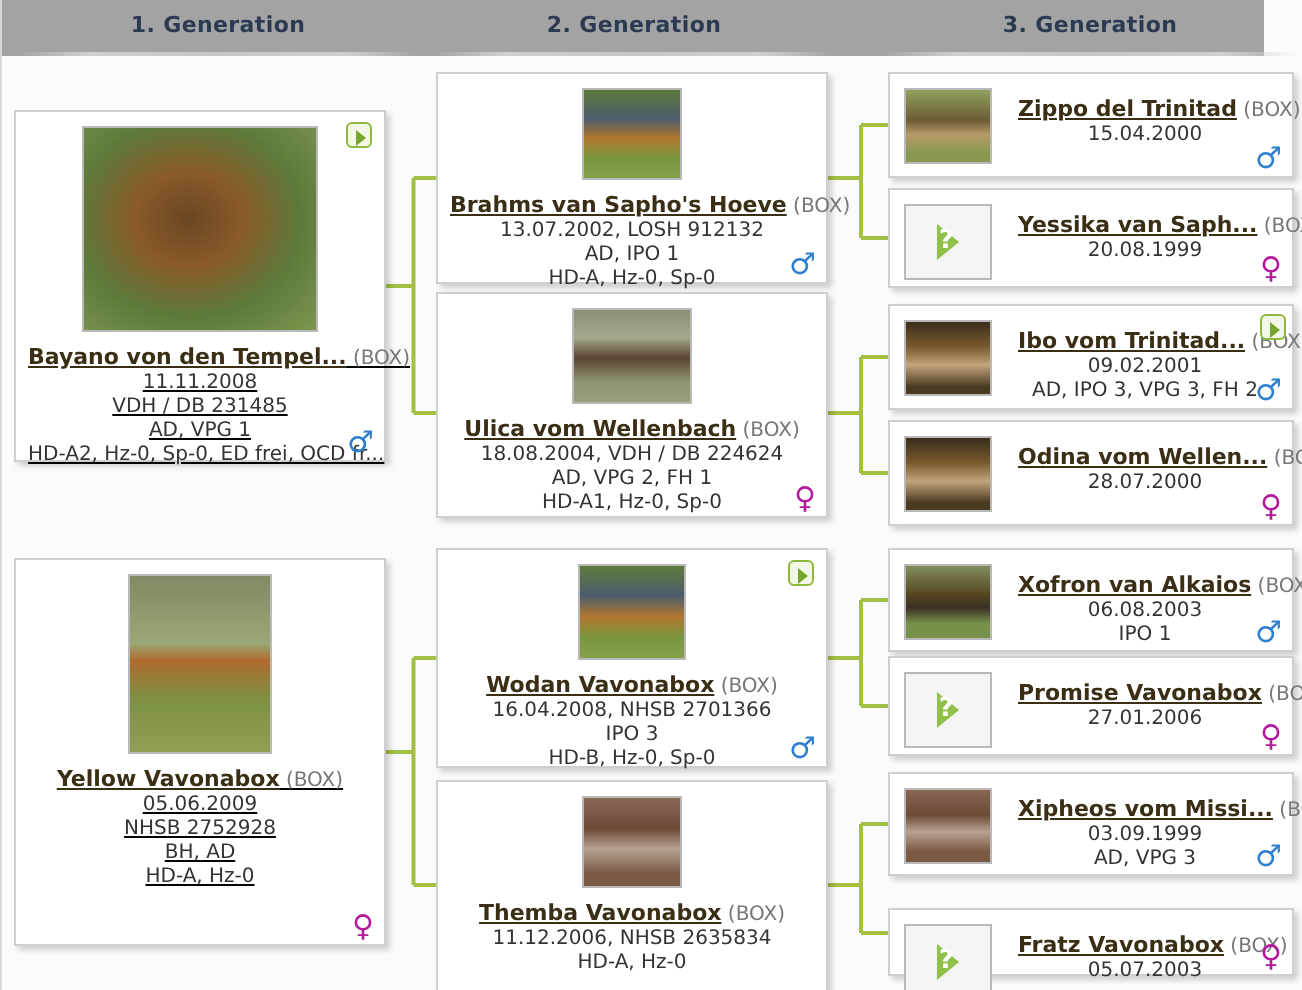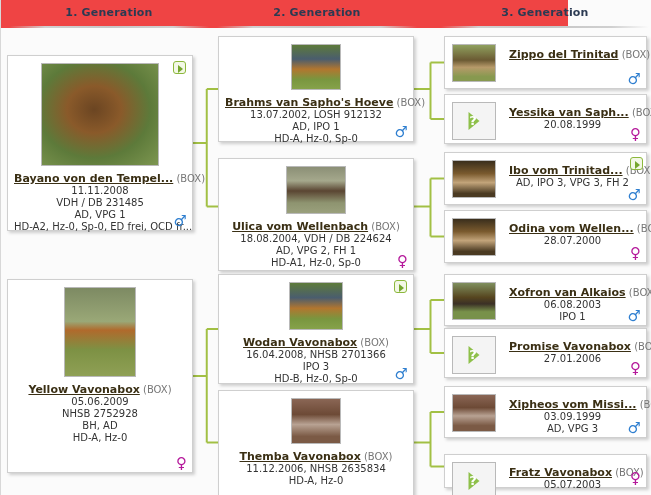--- a/index.html
+++ b/index.html
@@ -12,22 +12,22 @@
   #root {
     position: relative;
     width: 651px; height: 495px;
     background: #fbfbfb;
     border-left: 1px solid #d8d8d8;
   }
 
   
   .hdr-row {
     position: absolute; top: 0; left: 0;
-    width: 567px; height: 28px;
-    background: #ef4444;
+    width: 631px; height: 28px;
+    background: #a3a3a3;
   }
   .hdr-cell {
     position: absolute; top: 0;
     height: 28px;
     line-height: 26px;
     text-align: center;
     font-size: 11px;
     font-weight: bold;
     color: #2b3a52;
     letter-spacing: .2px;
@@ -48,21 +48,21 @@
   
   .links { position:absolute; top:0; left:0; width:651px; height:467px; pointer-events:none; }
 
   
   .card {
     position: absolute;
     background: #ffffff;
     border: 1px solid #cfcfcf;
     box-shadow: 2px 2px 3px rgba(0,0,0,.18);
   }
-  .card.g1 { left: 6px;   width: 186px; }
+  .card.g1 { left: 6px;   width: 186px; text-decoration: underline; }
   .card.g2 { left: 217px; width: 196px; }
   .card.g3 { left: 443px; width: 203px; }
 
   
   .stack { padding: 7px 6px 6px; text-align:center; position:relative; height:100%; }
   .photo {
     display: inline-block;
     border: 1px solid #b9b9b9;
     background-size: cover;
     background-position: center;
@@ -174,57 +174,59 @@
           <span class="sex m">♂</span>
         </div>
         <div class="card g1" style="top: 251px; height: 194px;">
           <div class="stack"><div class="photo" style="width: 72px; height: 90px; background: linear-gradient(rgb(125, 138, 99) 0%, rgb(154, 168, 119) 38%, rgb(176, 106, 44) 48%, rgb(125, 145, 68) 70%, rgb(143, 160, 85) 100%);"></div><div class="nameline"><span class="dogname">Yellow Vavonabox</span><span class="breed"> (BOX)</span></div><div class="meta">05.06.2009</div><div class="meta">NHSB 2752928</div><div class="meta">BH, AD</div><div class="meta">HD-A, Hz-0</div></div>
           <span class="sex f">♀</span>
         </div>
         <div class="card g2" style="top: 8px; height: 106px;">
           <div class="stack"><div class="photo" style="width: 50px; height: 46px; background: linear-gradient(rgb(93, 122, 58) 0%, rgb(74, 93, 110) 32%, rgb(178, 118, 47) 55%, rgb(121, 150, 63) 78%, rgb(134, 162, 74) 100%);"></div><div class="nameline"><span class="dogname">Brahms van Sapho's Hoeve</span><span class="breed"> (BOX)</span></div><div class="meta">13.07.2002, LOSH 912132</div><div class="meta">AD, IPO 1</div><div class="meta">HD-A, Hz-0, Sp-0</div></div>
           <span class="sex m">♂</span>
         </div>
-        <div class="card g2" style="top: 130px; height: 113px;">
+        <div class="card g2" style="top: 118px; height: 113px;">
           <div class="stack"><div class="photo" style="width: 60px; height: 48px; background: linear-gradient(rgb(139, 143, 118) 0%, rgb(165, 168, 140) 30%, rgb(90, 69, 50) 52%, rgb(142, 148, 112) 78%, rgb(154, 160, 124) 100%);"></div><div class="nameline"><span class="dogname">Ulica vom Wellenbach</span><span class="breed"> (BOX)</span></div><div class="meta">18.08.2004, VDH / DB 224624</div><div class="meta">AD, VPG 2, FH 1</div><div class="meta">HD-A1, Hz-0, Sp-0</div></div>
           <span class="sex f">♀</span>
         </div>
         <div class="card g2" style="top: 246px; height: 110px;">
           <div class="stack"><div class="photo" style="width: 54px; height: 48px; background: linear-gradient(rgb(93, 122, 58) 0%, rgb(74, 93, 110) 32%, rgb(178, 118, 47) 55%, rgb(121, 150, 63) 78%, rgb(134, 162, 74) 100%);"></div><div class="nameline"><span class="dogname">Wodan Vavonabox</span><span class="breed"> (BOX)</span></div><div class="meta">16.04.2008, NHSB 2701366</div><div class="meta">IPO 3</div><div class="meta">HD-B, Hz-0, Sp-0</div></div>
           <div class="play" style="right: 6px; top: 5px;"></div>
           <span class="sex m">♂</span>
         </div>
         <div class="card g2" style="top: 362px; height: 130px;">
           <div class="stack"><div class="photo" style="width: 50px; height: 46px; background: linear-gradient(rgb(138, 102, 85) 0%, rgb(109, 74, 54) 35%, rgb(184, 162, 147) 58%, rgb(123, 90, 69) 85%);"></div><div class="nameline"><span class="dogname">Themba Vavonabox</span><span class="breed"> (BOX)</span></div><div class="meta">11.12.2006, NHSB 2635834</div><div class="meta">HD-A, Hz-0</div></div>
           <span class="sex f">♀</span>
         </div>
         <div class="card g3" style="top: 8px; height: 53px;">
           <div class="row3">
             <div class="photo" style="width: 44px; height: 38px; background: linear-gradient(rgb(143, 160, 94) 0%, rgb(107, 90, 51) 42%, rgb(183, 154, 106) 62%, rgb(135, 153, 79) 88%);"></div>
             <div class="txt">
               <div class="nameline"><span class="dogname">Zippo del Trinitad</span><span class="breed"> (BOX)</span></div>
+              <div class="meta">15.04.2000</div>
             </div>
           </div>
           <span class="sex m">♂</span>
         </div>
         <div class="card g3" style="top: 66px; height: 50px;">
           <div class="row3">
             <div class="photo ph" style="width: 44px; height: 38px;"></div>
             <div class="txt">
               <div class="nameline"><span class="dogname">Yessika van Saph...</span><span class="breed"> (BOX)</span></div>
               <div class="meta">20.08.1999</div>
             </div>
           </div>
           <span class="sex f">♀</span>
         </div>
         <div class="card g3" style="top: 124px; height: 53px;">
           <div class="row3">
             <div class="photo" style="width: 44px; height: 38px; background: linear-gradient(rgb(58, 46, 28) 0%, rgb(122, 90, 46) 35%, rgb(194, 164, 122) 60%, rgb(74, 58, 34) 90%);"></div>
             <div class="txt">
               <div class="nameline"><span class="dogname">Ibo vom Trinitad...</span><span class="breed"> (BOX)</span></div>
+              <div class="meta">09.02.2001</div>
               <div class="meta">AD, IPO 3, VPG 3, FH 2</div>
             </div>
           </div>
           <div class="play" style="right: 3px; top: 4px;"></div>
           <span class="sex m">♂</span>
         </div>
         <div class="card g3" style="top: 182px; height: 53px;">
           <div class="row3">
             <div class="photo" style="width: 44px; height: 38px; background: linear-gradient(rgb(58, 46, 28) 0%, rgb(122, 90, 46) 35%, rgb(194, 164, 122) 60%, rgb(74, 58, 34) 90%);"></div>
             <div class="txt">

